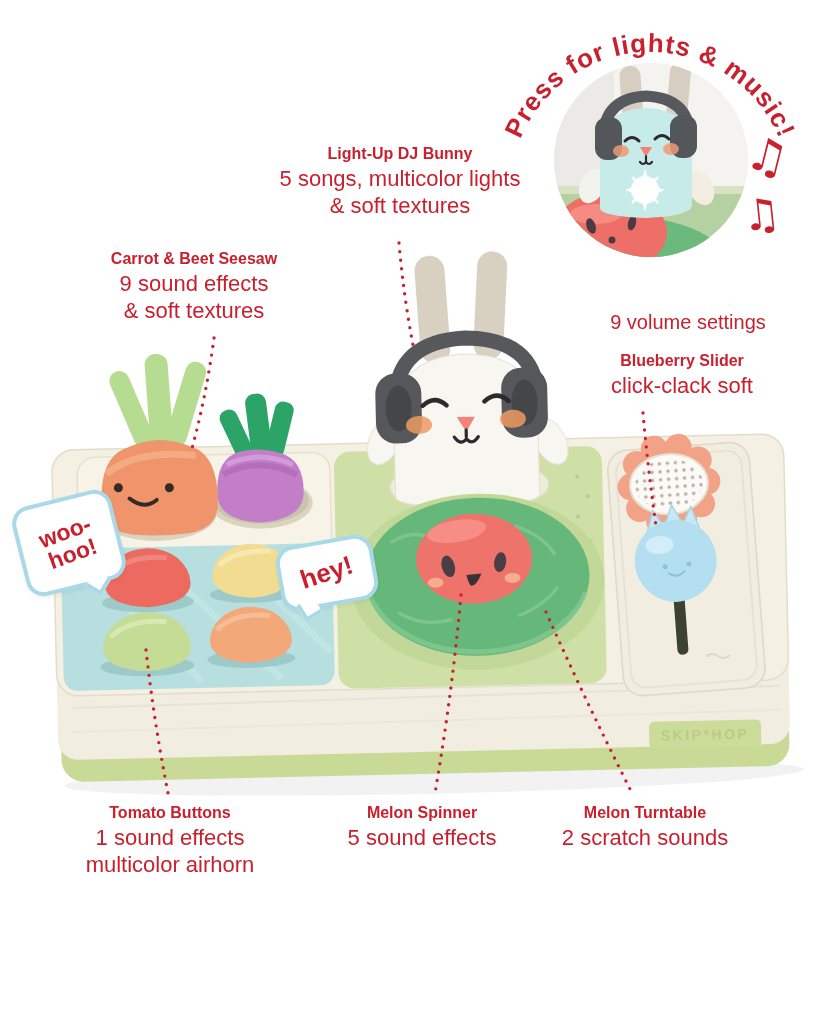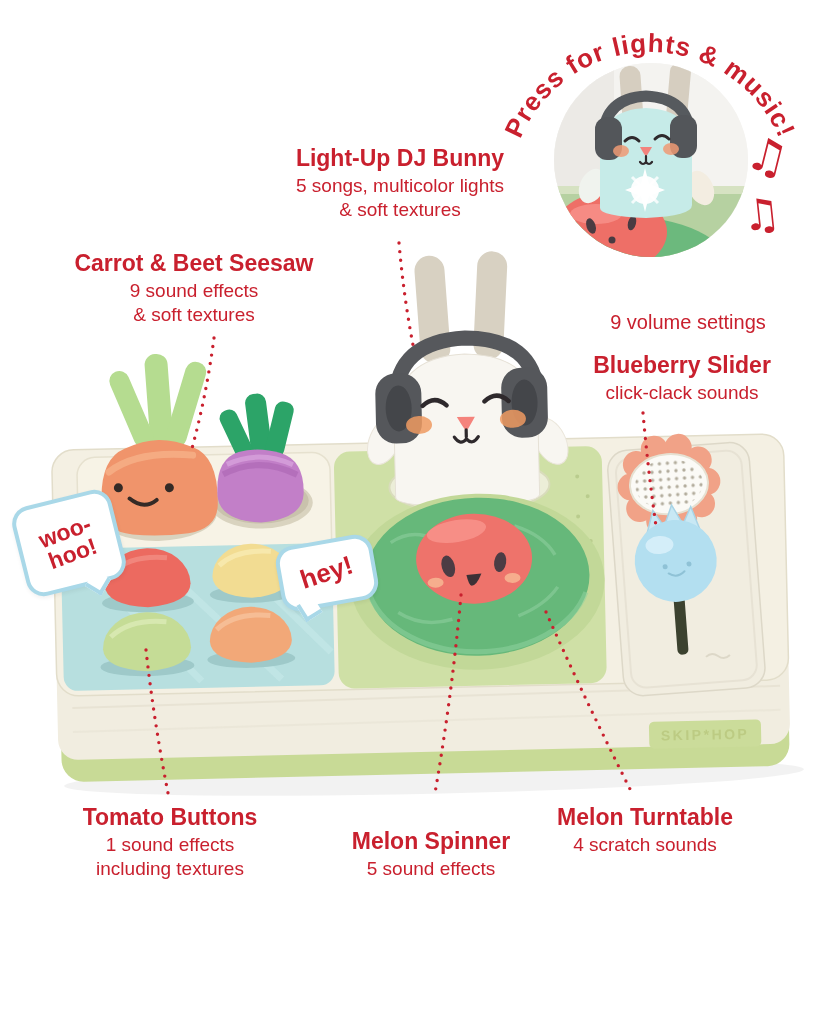--- a/index.html
+++ b/index.html
@@ -1,22 +1,22 @@
 <!DOCTYPE html>
 <html><head>
 <meta charset="utf-8">
 <style>
   html,body{margin:0;padding:0;background:#fff;}
   #canvas{
     position:relative;width:819px;height:1024px;background:#ffffff;overflow:hidden;
     font-family:"Liberation Sans",sans-serif;
   }
   .callout{position:absolute;text-align:center;color:#c9202e;}
-  .c-title{font-weight:bold;font-size:23px;line-height:1.15;margin-bottom:3px;}
-  .c-sub{font-size:19px;line-height:1.22;}
+  .c-title{font-weight:bold;font-size:16px;line-height:1.15;margin-bottom:3px;}
+  .c-sub{font-size:22px;line-height:1.22;}
   svg text{font-family:"Liberation Sans",sans-serif;}
   .notes{font-family:"DejaVu Sans",sans-serif;}
   .bubble{
     position:absolute;background:#fff;border:4px solid #a9d8e8;border-radius:18px;
     display:flex;align-items:center;justify-content:center;z-index:5;
     box-shadow:0 2px 4px rgba(0,0,0,0.06);
   }
   .bubble::after{
     content:"";position:absolute;width:15px;height:15px;background:#fff;
     border-right:4px solid #a9d8e8;border-bottom:4px solid #a9d8e8;bottom:-13px;
@@ -284,37 +284,37 @@
     <div class="c-sub">9 sound effects</div>
     <div class="c-sub">&amp; soft textures</div>
   </div>
 
   <div class="callout" style="left:563px;top:310px;width:250px;">
     <div class="c-sub" style="font-size:20px;">9 volume settings</div>
   </div>
 
   <div class="callout" style="left:557px;top:352px;width:250px;">
     <div class="c-title">Blueberry Slider</div>
-    <div class="c-sub">click-clack sounds</div>
+    <div class="c-sub">click-clack soft</div>
   </div>
 
   <div class="callout" style="left:20px;top:804px;width:300px;">
     <div class="c-title">Tomato Buttons</div>
     <div class="c-sub">1 sound effects</div>
-    <div class="c-sub">including textures</div>
-  </div>
-
-  <div class="callout" style="left:306px;top:804px;width:250px;margin-top:24px;">
+    <div class="c-sub">multicolor airhorn</div>
+  </div>
+
+  <div class="callout" style="left:297px;top:804px;width:250px;">
     <div class="c-title">Melon Spinner</div>
     <div class="c-sub">5 sound effects</div>
   </div>
 
   <div class="callout" style="left:520px;top:804px;width:250px;">
     <div class="c-title">Melon Turntable</div>
-    <div class="c-sub">4 scratch sounds</div>
+    <div class="c-sub">2 scratch sounds</div>
   </div>
 
   <div class="bubble bubble-woohoo">
     <div class="bubble-text">
       <div>woo-</div>
       <div>hoo!</div>
     </div>
   </div>
   <div class="bubble bubble-hey">
     <div class="bubble-text">hey!</div>

